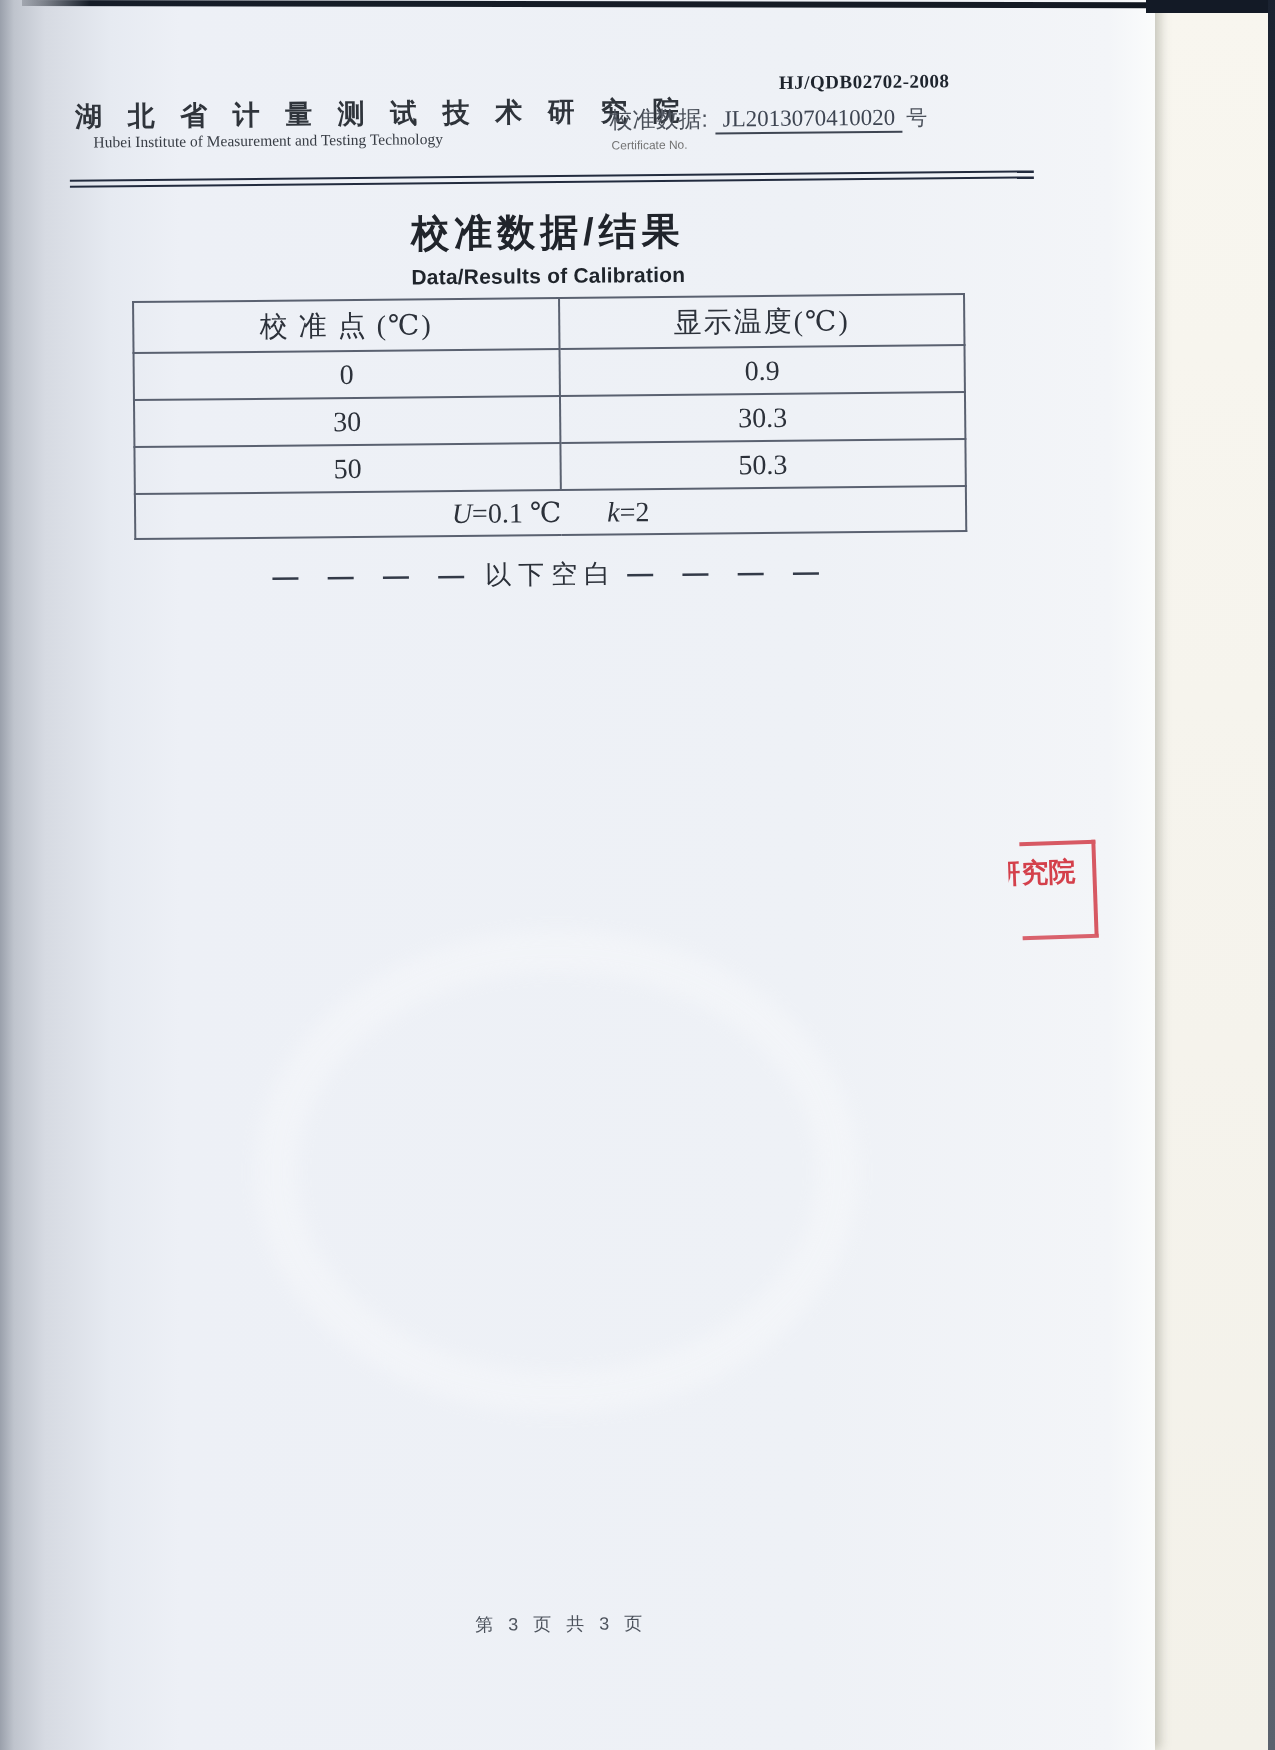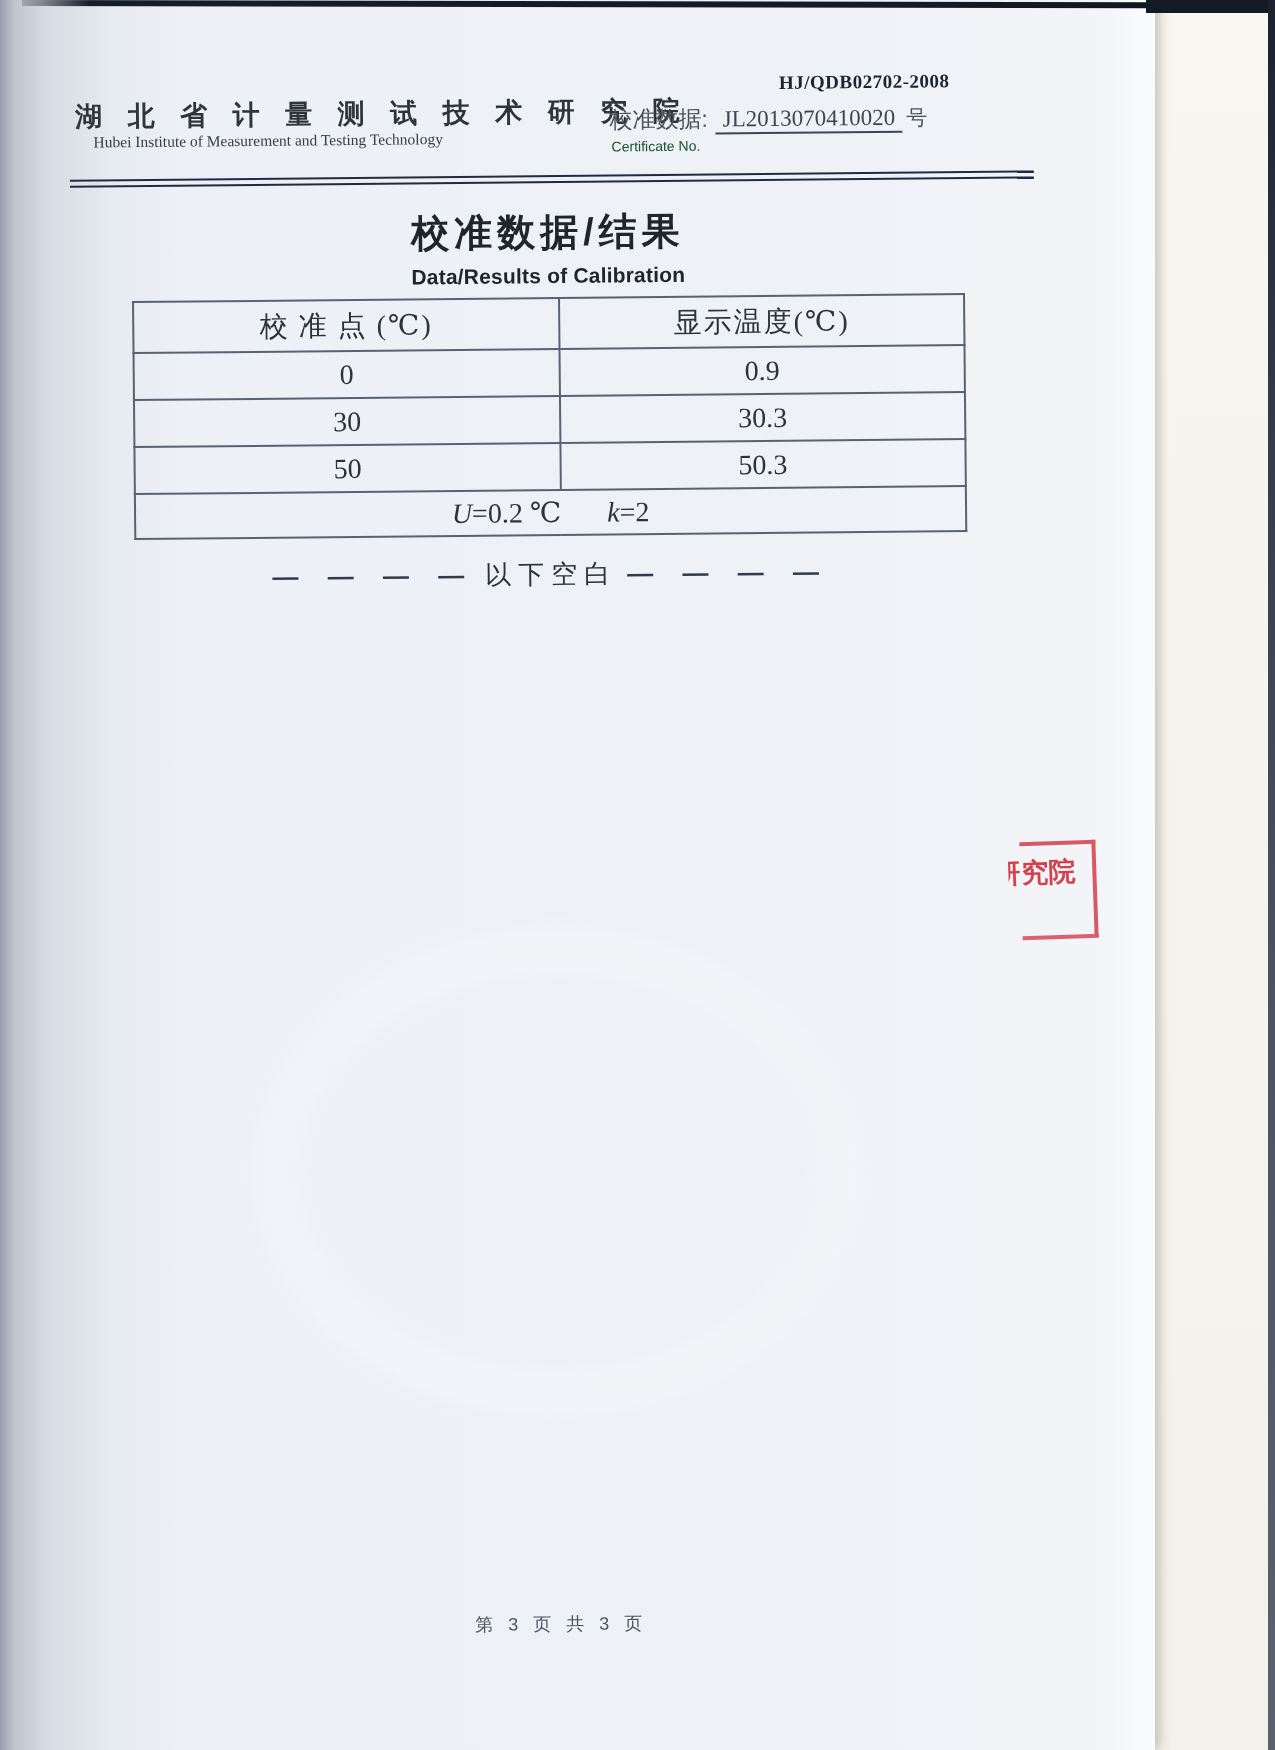--- a/index.html
+++ b/index.html
@@ -71,21 +71,21 @@
     font-size:23px;color:#4a505a;
   }
   .cert-no{
     font-family:"Liberation Serif","DejaVu Serif",serif;
     font-size:23px;color:#3e4552;
     border-bottom:2px solid #3e4552;padding:0 7px 1px 7px;margin-left:8px;
   }
   .cert-suffix{font-size:21px;color:#4a505a;margin-left:4px;}
   .cert-en{
     position:absolute;left:614px;top:139px;
-    font-size:14px;color:#14532d;
+    font-size:12px;color:#737373;
   }
   .double-rule{
     position:absolute;left:72px;top:175px;width:964px;height:4px;
     border-top:2.5px solid #222b3e;border-bottom:2.5px solid #222b3e;
   }
 
   .main-col{position:absolute;left:133px;top:207px;width:833px;text-align:center;}
   .title-cn{
     font-size:38px;font-weight:bold;letter-spacing:5px;color:#20242b;
     margin:0 0 6px 0;
@@ -179,21 +179,21 @@
         <tr>
           <td class="c-val">30</td>
           <td class="c-val">30.3</td>
         </tr>
         <tr>
           <td class="c-val">50</td>
           <td class="c-val">50.3</td>
         </tr>
         <tr>
           <td class="u-row" colspan="2">
-            <span class="it">U</span><span>=0.2 ℃</span><span class="it k-part">k</span><span>=2</span>
+            <span class="it">U</span><span>=0.1 ℃</span><span class="it k-part">k</span><span>=2</span>
           </td>
         </tr>
       </tbody>
         </table>
 
       <div class="blank-line">
         <span class="dash">— — — —</span><span class="blank-cn">以下空白</span><span class="dash">— — — —</span>
       </div>
     </div>
 

